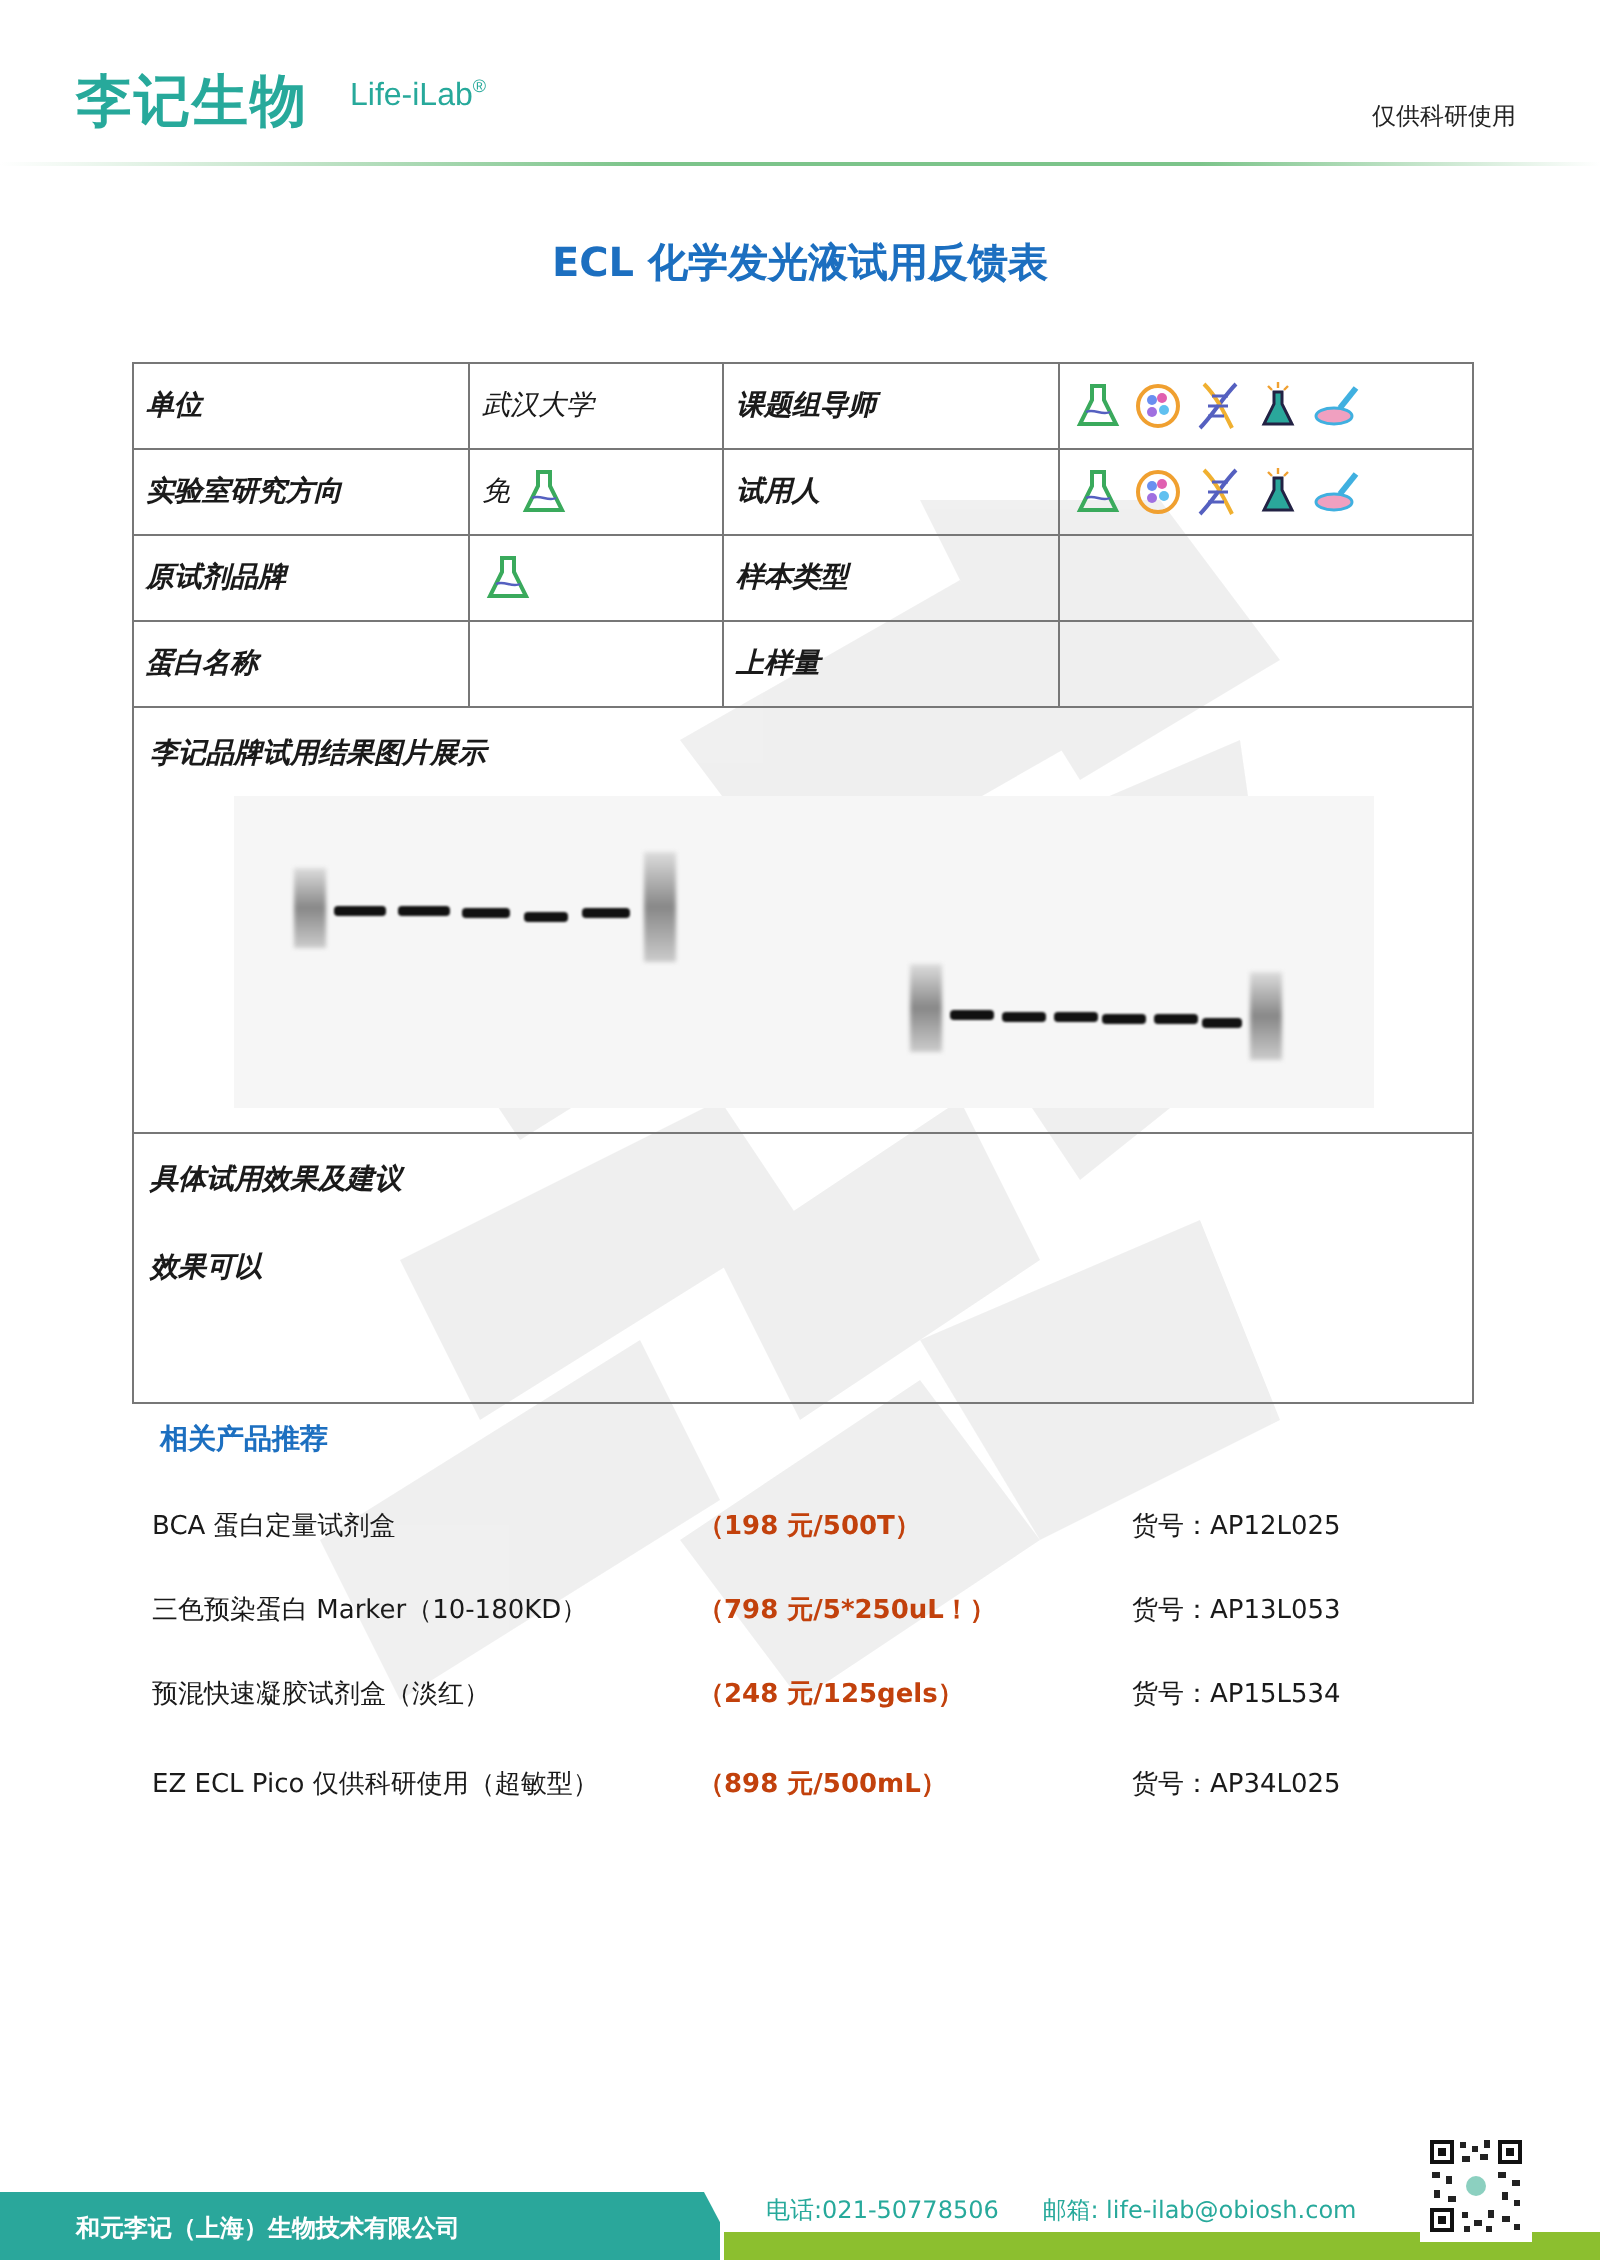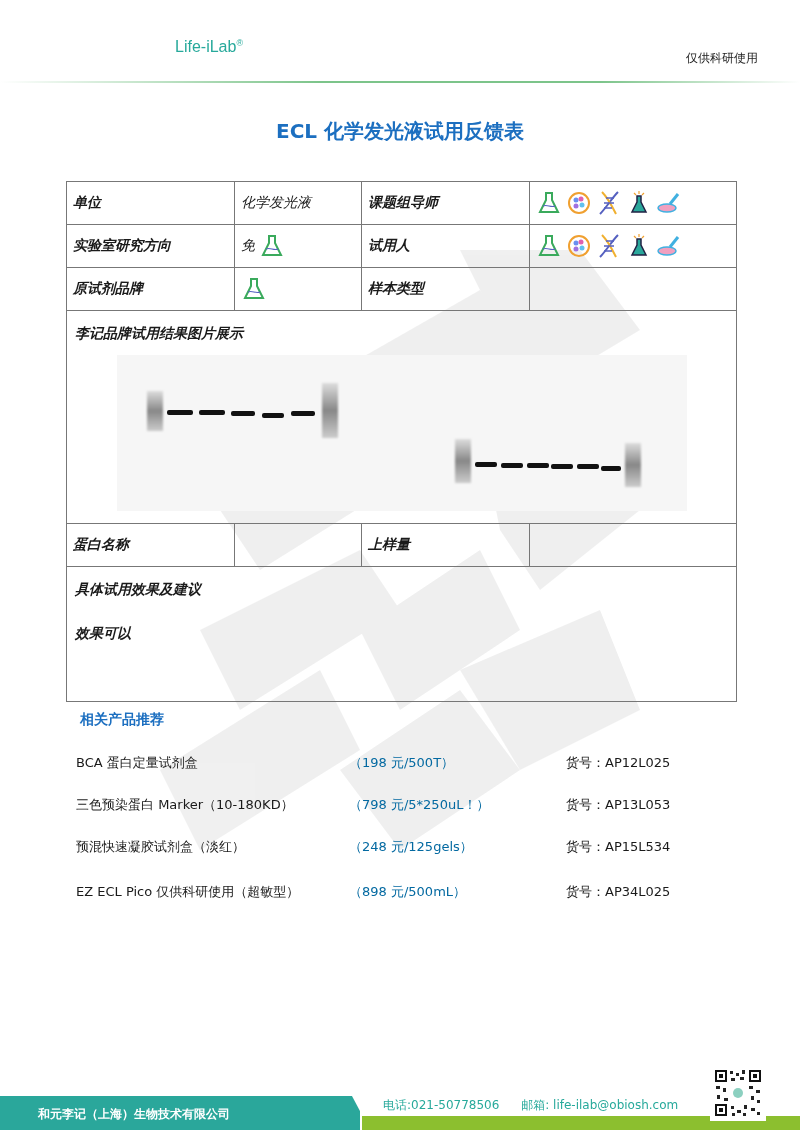--- a/index.html
+++ b/index.html
@@ -57,21 +57,21 @@
   .marker { position: absolute; width: 16px; background: linear-gradient(#ddd, #888, #ccc); filter: blur(1px); }
   .feedback-text { font-size: 14px; font-weight: bold; margin: 26px 0 0 8px; }
   .rec-title {
     position: absolute; left: 80px; top: 711px;
     font-size: 14px; font-weight: bold; color: #1c6fc0;
   }
   .product {
     position: absolute; left: 76px; width: 680px; height: 20px; font-size: 13px;
   }
   .product .name { position: absolute; left: 0; top: 0; }
-  .product .price { position: absolute; left: 273px; top: 0; color: #0369a1; font-weight: normal; }
+  .product .price { position: absolute; left: 273px; top: 0; color: #c2410c; font-weight: bold; }
   .product .sku { position: absolute; left: 490px; top: 0; }
   .footer {
     position: absolute; left: 0; top: 1096px; width: 800px; height: 34px;
   }
   .footer-teal {
     position: absolute; left: 0; top: 0; width: 360px; height: 34px;
     background: #2aa79b;
     clip-path: polygon(0 0, 352px 0, 370px 34px, 0 34px);
   }
   .footer-green {
@@ -101,38 +101,39 @@
     <polygon points="320,180 460,120 480,260 380,340 340,280"></polygon>
     <polygon points="40,380 200,300 240,360 80,460"></polygon>
     <polygon points="200,380 320,300 360,380 240,460"></polygon>
     <polygon points="0,520 160,420 200,500 40,600"></polygon>
     <polygon points="180,520 300,440 360,520 240,600"></polygon>
     <polygon points="300,420 440,360 480,460 360,520"></polygon>
   </g>
 </svg>
 
 <div class="header">
+  <div class="brand-cn">李记生物</div>
   <div class="brand-en"><span>Life-iLab</span><sup>®</sup></div>
   <div class="research-only">仅供科研使用</div>
   <div class="header-line"></div>
 </div>
 
 <div class="doc-title">ECL 化学发光液试用反馈表</div>
 
 <table class="form">
   <colgroup>
       <col style="width:168px">
       <col style="width:127px">
       <col style="width:168px">
       <col style="width:207px">
     </colgroup>
   <tbody>
       <tr>
     <td class="label">单位</td>
-    <td>化学发光液</td>
+    <td>武汉大学</td>
     <td class="label">课题组导师</td>
     <td>
       <div class="icons-row">
         <svg class="icon" viewBox="0 0 26 26">
               <path d="M9 3h8M10 3v7L4 22h18L16 10V3" fill="none" stroke="#3aaa5c" stroke-width="2"></path>
               <path d="M7 16c4-2 8 2 12 0" stroke="#5560c0" stroke-width="1.2" fill="none"></path>
             </svg>
         <svg class="icon" viewBox="0 0 26 26">
               <circle cx="13" cy="13" r="10" fill="none" stroke="#f0a030" stroke-width="2"></circle>
               <circle cx="10" cy="10" r="2.5" fill="#6a8ff0"></circle>
@@ -197,20 +198,26 @@
   </tr>
   <tr>
     <td class="label">原试剂品牌</td>
     <td>
       <svg class="icon" viewBox="0 0 26 26">
             <path d="M9 3h8M10 3v7L4 22h18L16 10V3" fill="none" stroke="#3aaa5c" stroke-width="2"></path>
             <path d="M7 16c4-2 8 2 12 0" stroke="#5560c0" stroke-width="1.2" fill="none"></path>
           </svg>
     </td>
     <td class="label">样本类型</td>
+    <td></td>
+  </tr>
+  <tr>
+    <td class="label">蛋白名称</td>
+    <td></td>
+    <td class="label">上样量</td>
     <td></td>
   </tr>
   <tr>
     <td colspan="4" class="section-cell" style="height:209px;">
       <div class="section-title">李记品牌试用结果图片展示</div>
       <div class="blot-wrap">
         <div class="blot" style="left:50px;top:12px;width:570px;height:156px;"></div>
         <div class="marker" style="left:80px;top:48px;height:40px;"></div>
         <div class="band" style="left:100px;top:67px;width:26px;"></div>
         <div class="band" style="left:132px;top:67px;width:26px;"></div>
@@ -221,26 +228,20 @@
         <div class="marker" style="left:388px;top:96px;height:44px;"></div>
         <div class="band" style="left:408px;top:119px;width:22px;"></div>
         <div class="band" style="left:434px;top:120px;width:22px;"></div>
         <div class="band" style="left:460px;top:120px;width:22px;"></div>
         <div class="band" style="left:484px;top:121px;width:22px;"></div>
         <div class="band" style="left:510px;top:121px;width:22px;"></div>
         <div class="band" style="left:534px;top:123px;width:20px;"></div>
         <div class="marker" style="left:558px;top:100px;height:44px;"></div>
       </div>
     </td>
-  </tr>
-  <tr>
-    <td class="label">蛋白名称</td>
-    <td></td>
-    <td class="label">上样量</td>
-    <td></td>
   </tr>
   <tr>
     <td colspan="4" class="section-cell" style="height:134px;">
       <div class="section-title">具体试用效果及建议</div>
       <div class="feedback-text">效果可以</div>
     </td>
   </tr>
 </tbody>
   </table>
 

